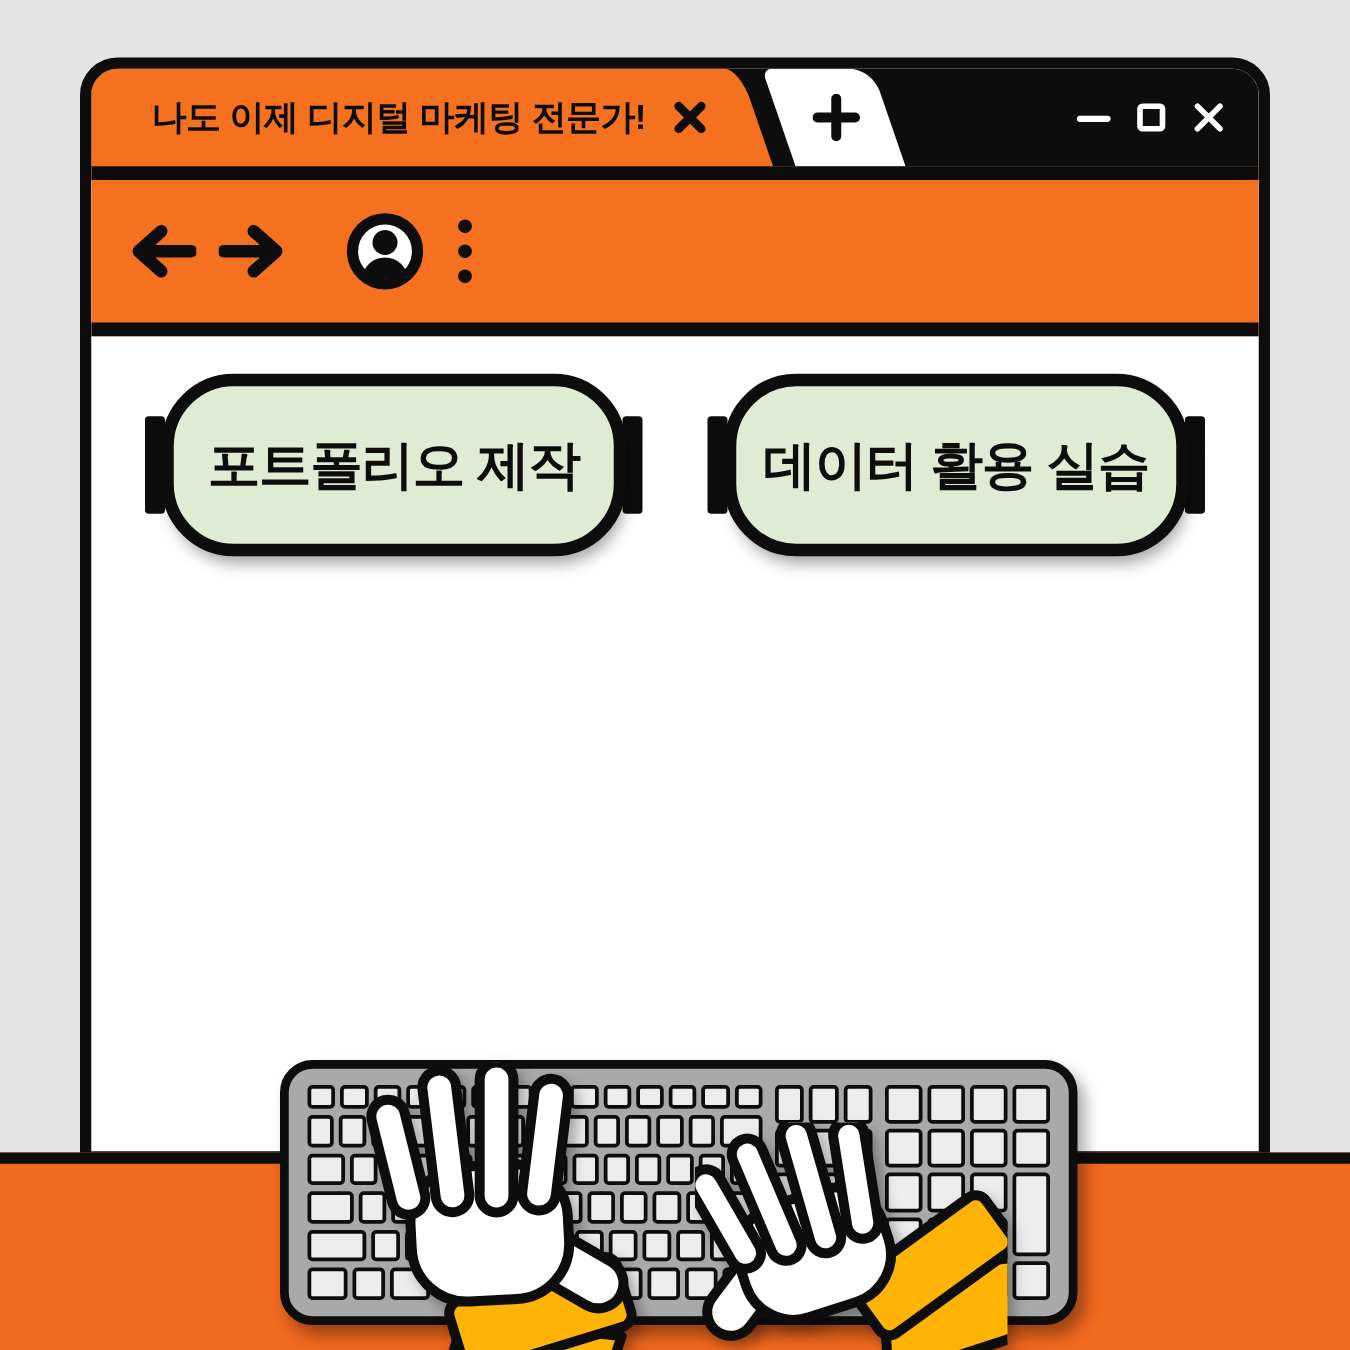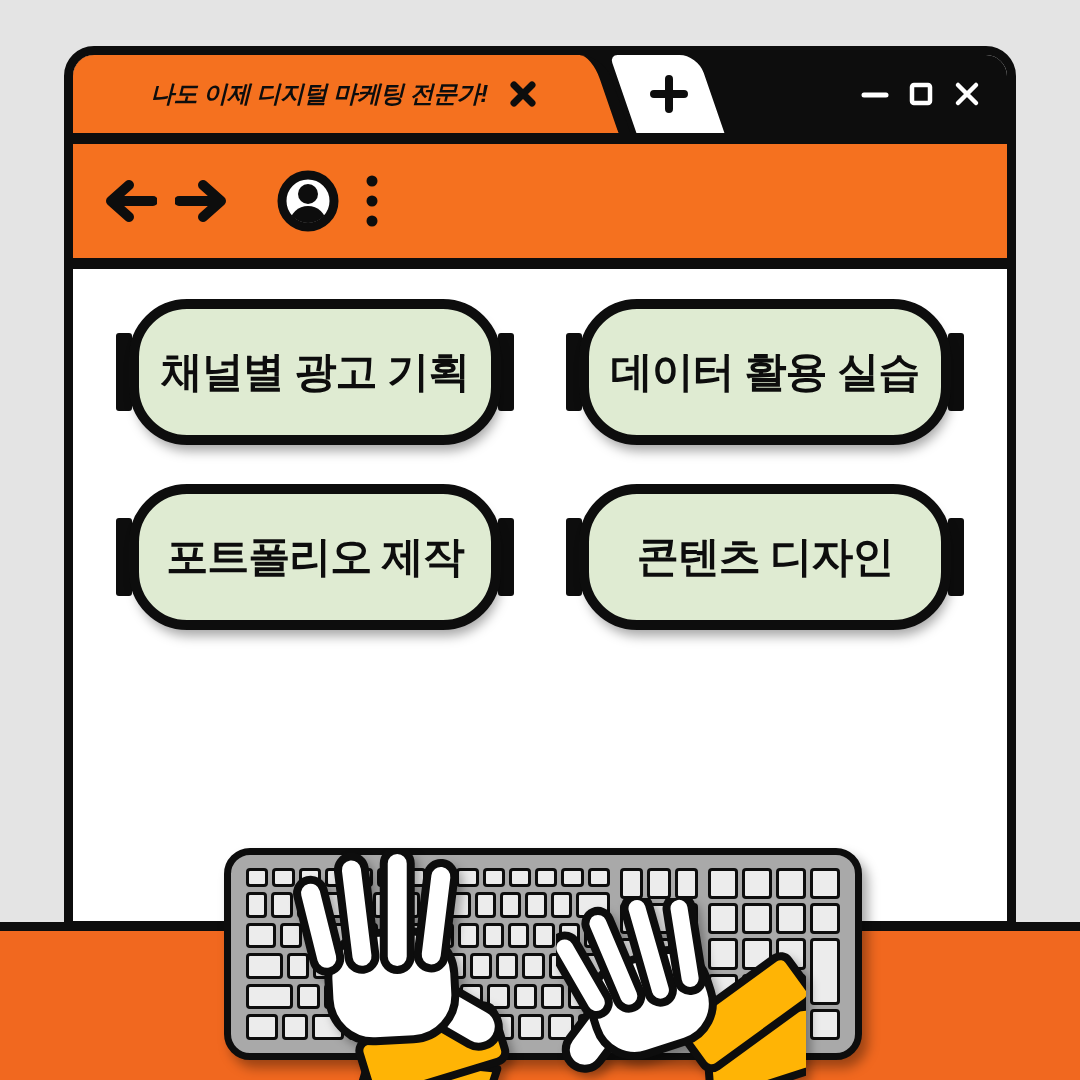--- a/index.html
+++ b/index.html
@@ -18,21 +18,21 @@
   .tabbar{position:relative;height:78px;background:#0d0d0d;overflow:hidden;}
   .tab-active{
     position:absolute;left:-80px;top:0;bottom:0;width:612px;
     background:#f5711f;transform:skewX(19deg);
     border-right:12px solid #0d0d0d;border-top-right-radius:24px;
   }
   .tab-active-content{
     position:absolute;left:28px;top:0;bottom:0;width:486px;
     display:flex;align-items:center;justify-content:center;gap:20px;
   }
-  .tab-title{font-size:24px;font-weight:800;letter-spacing:-0.5px;white-space:nowrap;font-style:italic;}
+  .tab-title{font-size:28px;font-weight:800;letter-spacing:-0.5px;white-space:nowrap;}
   .tab-new{
     position:absolute;left:550px;top:0;bottom:0;width:88px;
     background:#ffffff;transform:skewX(19deg);
     border-radius:8px 18px 0 0;
   }
   .tab-new-content{
     position:absolute;left:552px;top:0;bottom:0;width:88px;
     display:flex;align-items:center;justify-content:center;
   }
   .win-controls{
@@ -178,24 +178,22 @@
     <span class="kebab">
       <svg width="14" height="54" viewBox="0 0 14 54">
         <circle cx="7" cy="7" r="5.5" fill="#0d0d0d"></circle>
         <circle cx="7" cy="27" r="5.5" fill="#0d0d0d"></circle>
         <circle cx="7" cy="47" r="5.5" fill="#0d0d0d"></circle>
       </svg>
     </span>
   </div>
 
   <div class="content">
-    <div class="pill-btn">채널별 광고 기획</div>
+    <div class="pill-btn">포트폴리오 제작</div>
     <div class="pill-btn">데이터 활용 실습</div>
-    <div class="pill-btn">포트폴리오 제작</div>
-    <div class="pill-btn">콘텐츠 디자인</div>
   </div>
 </div>
 
 <div class="desk"></div>
 
 <div class="keyboard">
   <div class="kb-main" id="kb-main">
       <div class="kb-row fn">
         <div class="key" style="flex: 1 1 0%; min-width: 0px;"></div>
         <div class="key" style="flex: 1 1 0%; min-width: 0px;"></div>

